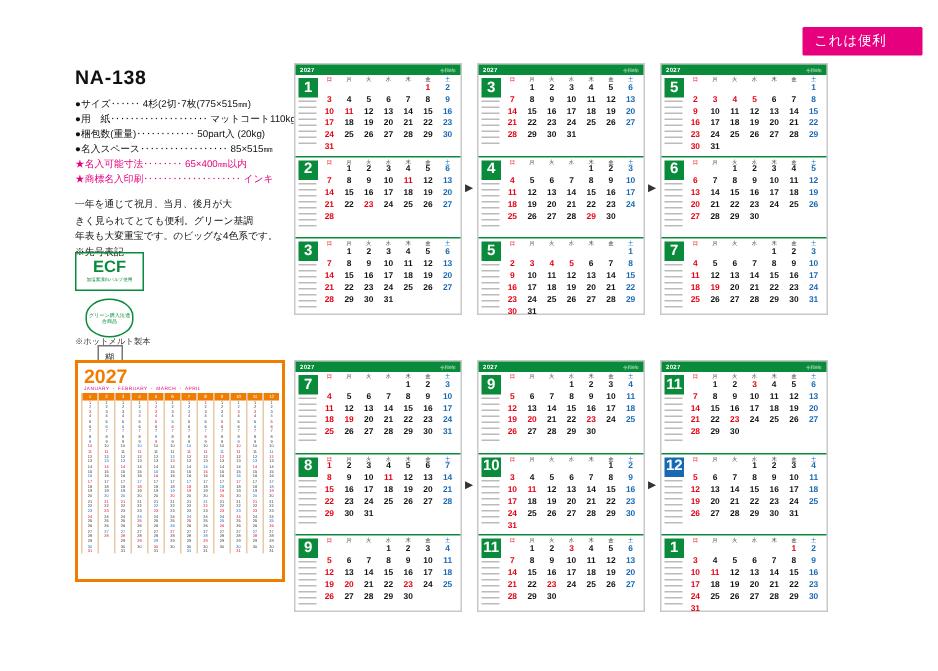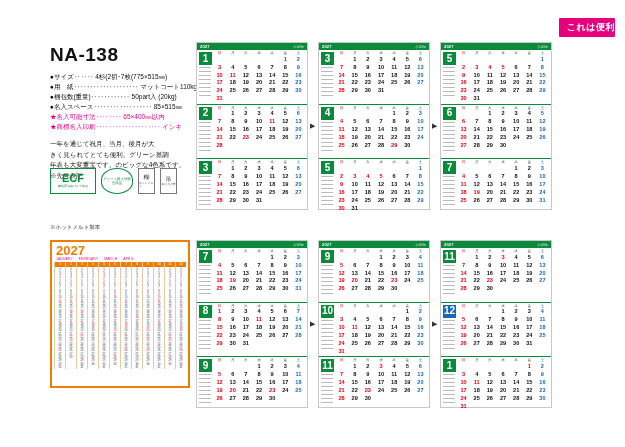--- a/index.html
+++ b/index.html
@@ -10,37 +10,37 @@
     position:relative;
     overflow:hidden;
     -webkit-font-smoothing:none;
   }
   .page{position:absolute;left:0;top:0;width:625px;height:447px;}
 
   
   .badge{
     position:absolute;right:10px;top:18px;
     background:#e6007e;color:#fff;
-    font-size:9px;font-weight:bold;
-    padding:3px 0 3px 8px;
+    font-size:9px;font-weight:normal;
+    padding:3px 24px 3px 8px;
     letter-spacing:.5px;
     border-radius:1px;
   }
 
   
   .info{position:absolute;left:50px;top:44px;width:140px;}
-  .code{font-size:19px;font-weight:bold;letter-spacing:.5px;color:#111;}
+  .code{font-size:13px;font-weight:bold;letter-spacing:.5px;color:#111;}
   .prodname{font-size:11px;font-weight:bold;margin-top:3px;color:#111;letter-spacing:0px;}
   .specs{margin-top:6px;font-size:6.5px;line-height:1.55;color:#111;}
   .specs .row{white-space:nowrap;}
   .specs .pink{color:#e6007e;}
   .desc{margin-top:7px;font-size:6.5px;line-height:1.6;color:#111;}
 
   
-  .logos{position:absolute;left:50px;top:168px;display:flex;align-items:center;gap:5px;}
+  .logos{position:absolute;left:50px;top:168px;display:flex;align-items:center;gap:5px;flex-direction:column;}
   .ecf{
     width:44px;height:24px;border:1px solid #0a8b3c;
     display:flex;flex-direction:column;align-items:center;justify-content:center;
     color:#0a8b3c;
   }
   .ecf .t{font-size:11px;font-weight:bold;line-height:1;}
   .ecf .s{font-size:3px;line-height:1.1;margin-top:1px;}
   .eco{
     width:30px;height:24px;border:1px solid #0a8b3c;border-radius:50%/45%;
     display:flex;align-items:center;justify-content:center;

